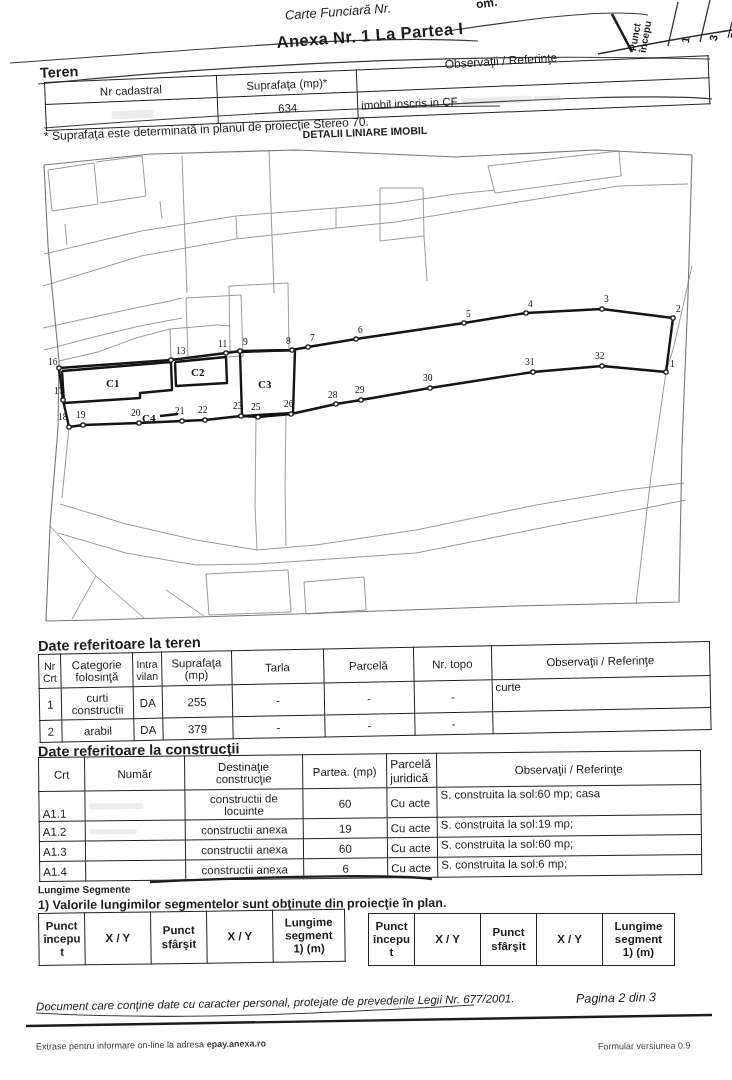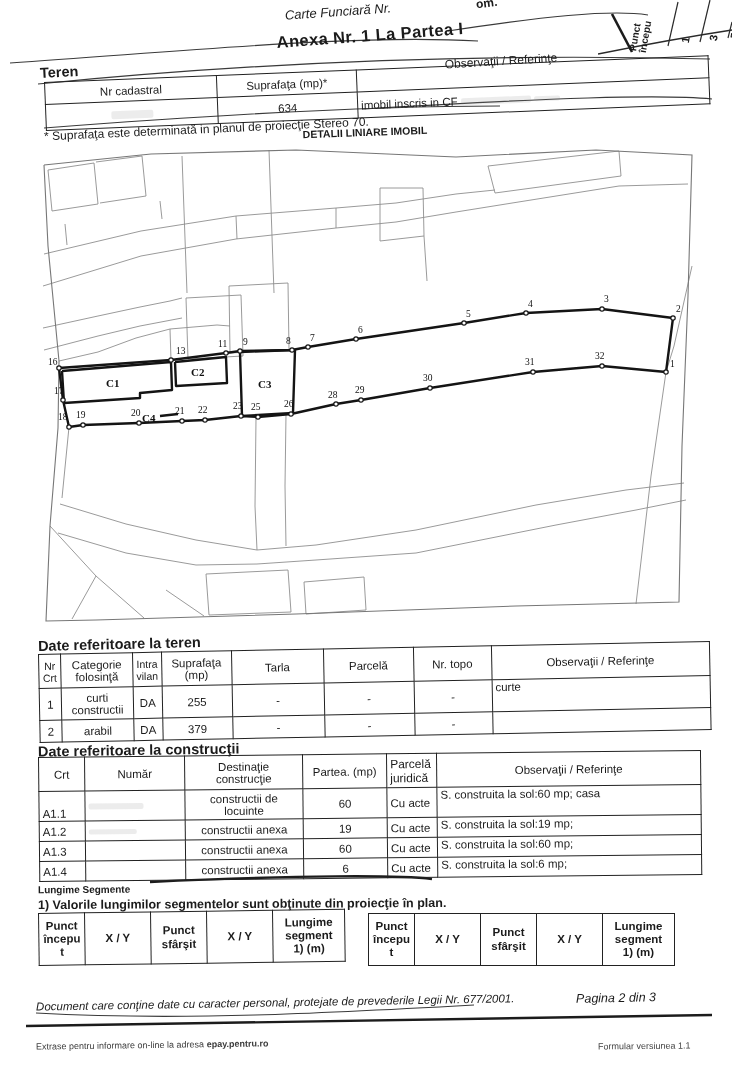--- a/index.html
+++ b/index.html
@@ -376,16 +376,16 @@
       <td>X / Y</td>
       <td class="pre">Lungime
 segment
 1) (m)</td>
     </tr>
   </tbody>
     </table>
 
   <div class="abs foot-privacy ital">Document care conţine date cu caracter personal, protejate de prevederile Legii Nr. 677/2001.</div>
   <div class="abs foot-page ital">Pagina 2 din 3</div>
-  <div class="abs foot-extras"><span>Extrase pentru informare on-line la adresa</span> <span class="bold">epay.pentru.ro</span></div>
-  <div class="abs foot-version">Formular versiunea 1.1</div>
+  <div class="abs foot-extras"><span>Extrase pentru informare on-line la adresa</span> <span class="bold">epay.anexa.ro</span></div>
+  <div class="abs foot-version">Formular versiunea 0.9</div>
 
 </div>
 
 </body></html>

